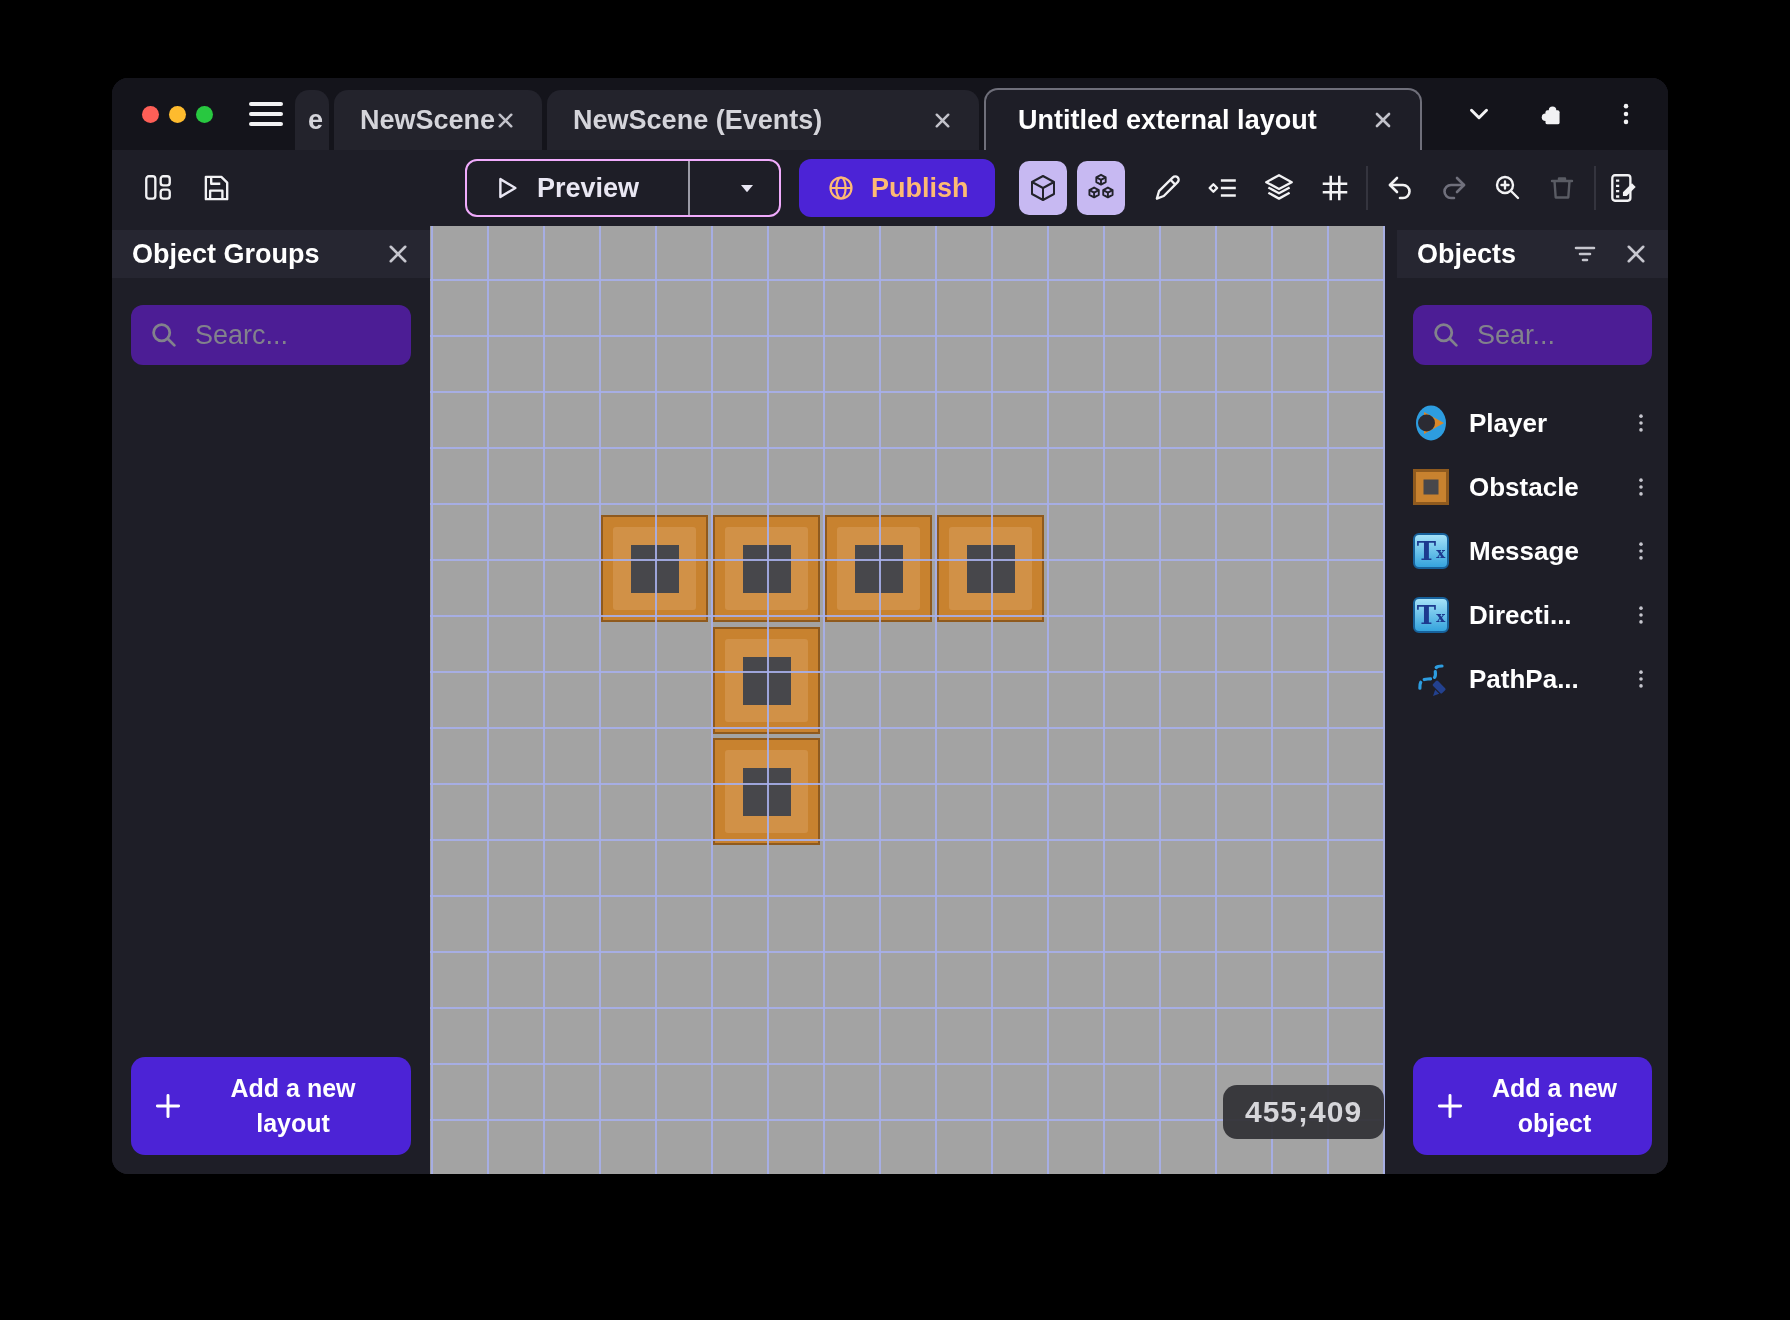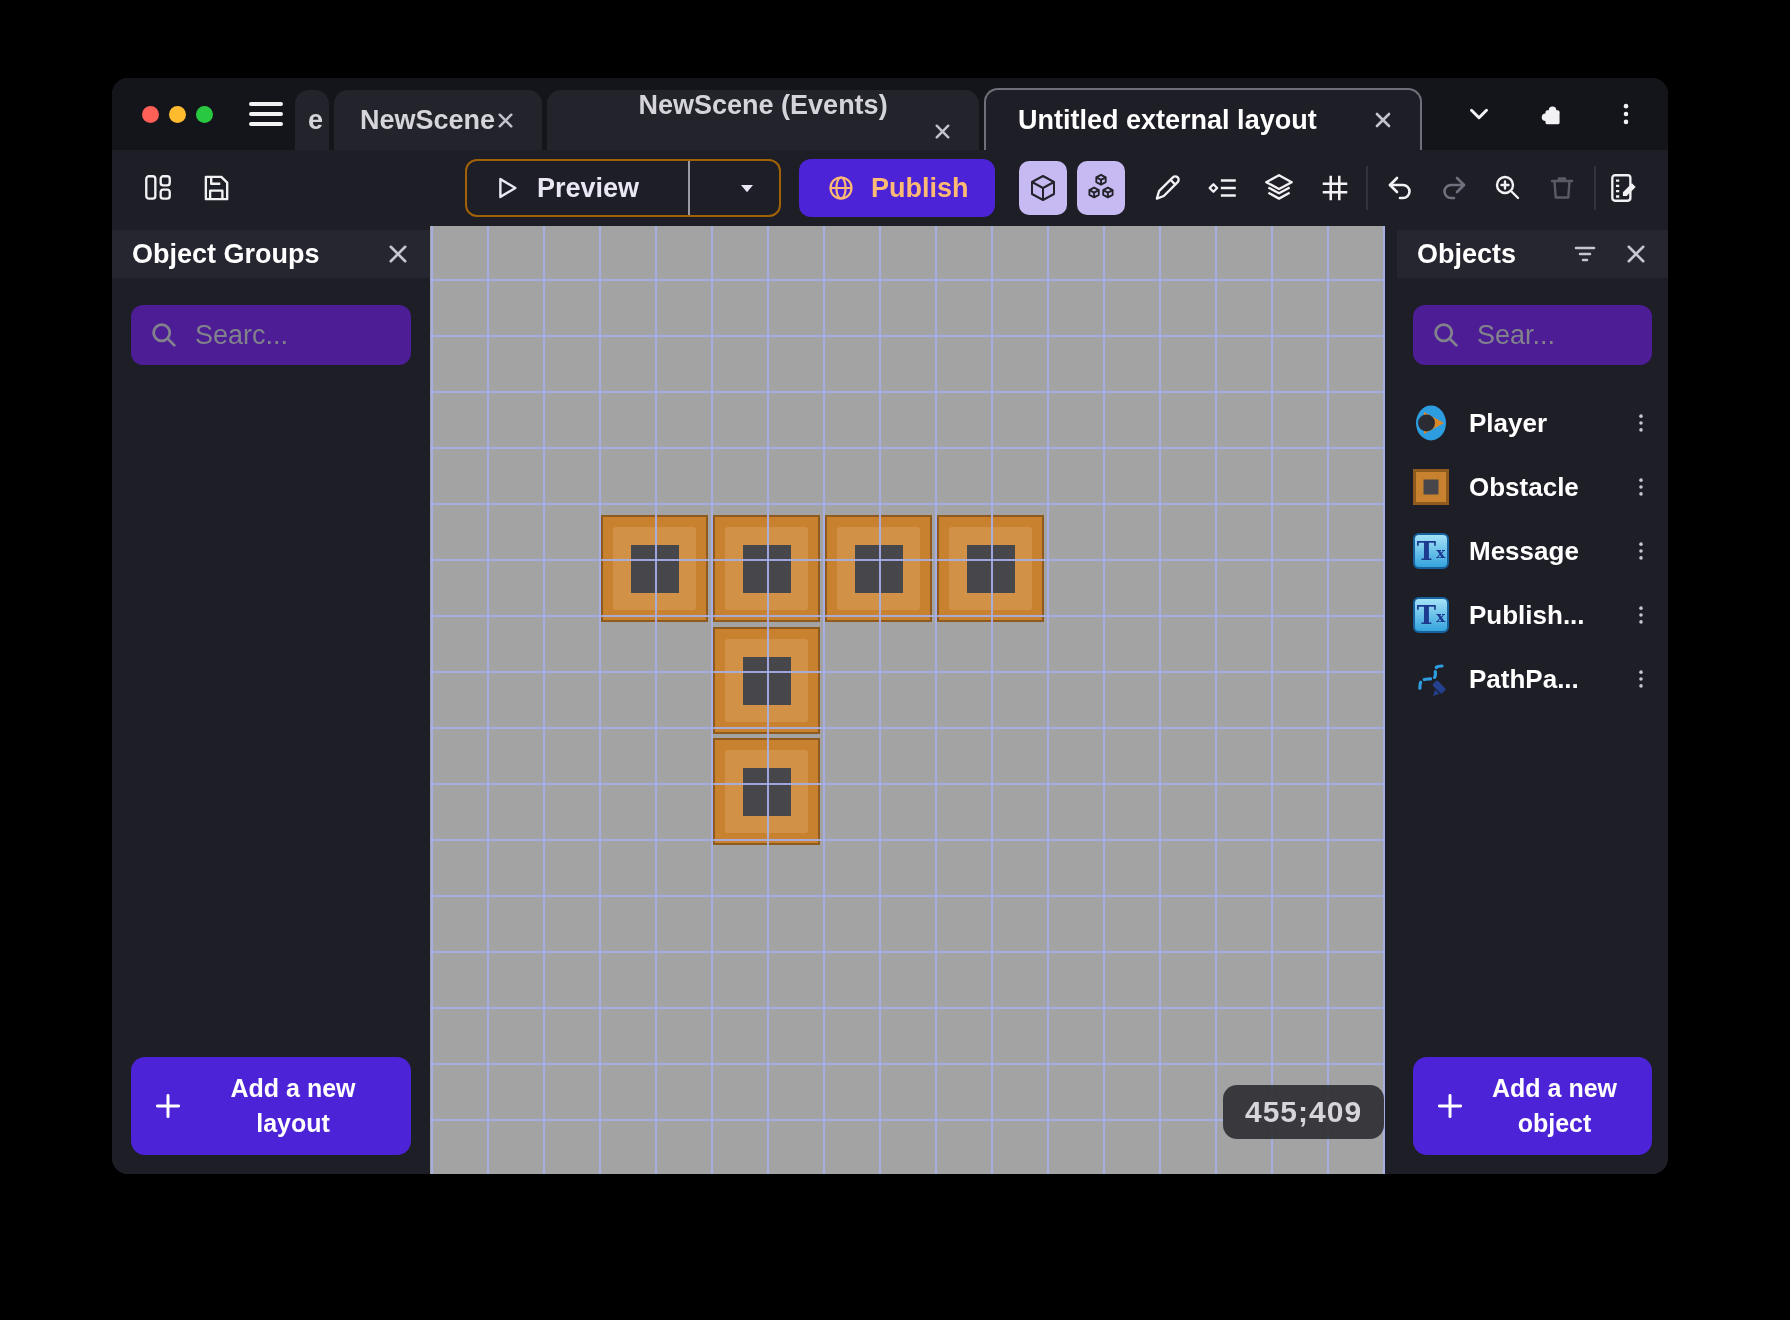--- a/index.html
+++ b/index.html
@@ -15,33 +15,33 @@
   .lights { display:flex; gap:10px; margin:0 0 0 30px; align-self:center; }
   .light { width:17px; height:17px; border-radius:50%; }
   .hamburger { width:34px; display:flex; flex-direction:column; gap:6px; margin-left:36px; align-self:center; cursor:pointer; }
   .hamburger i { display:block; height:4px; border-radius:2px; background:#f2f2f4; }
   .tabstrip { display:flex; align-items:flex-end; height:100%; margin-left:12px; gap:5px; }
   .tab { height:60px; background:#23232c; border-radius:14px 14px 0 0; display:flex;
     align-items:center; padding:0 26px; color:#d4d4da; font-weight:700; font-size:27px; white-space:nowrap; }
   .tab .close { margin-left:auto; color:#c2c2ca; display:flex; }
   .tab.sliver { width:34px; padding:0 6px 0 0; overflow:hidden; justify-content:flex-end; }
   .tab.t1 { min-width:184px; }
-  .tab.t2 { min-width:432px;flex-direction:column; }
+  .tab.t2 { min-width:432px; }
   .tab.active { min-width:438px; height:62px; background:#1e1e27; border:2px solid #6f6f7a; border-bottom:none; color:#fff;padding-left:32px; }
   .tb-right { margin-left:auto; display:flex; align-items:center; gap:44px; margin-right:28px; align-self:center; color:#f2f2f4; }
   .tb-right > * { cursor:pointer; display:flex; }
 
   
   .toolbar { height:76px; display:flex; align-items:center; padding:0 14px; background:#1e1e27; }
   .ibtn { width:48px; height:48px; display:grid; place-items:center; color:#f2f2f4; cursor:pointer; border-radius:8px; }
   .ibtn.dim { color:#5a5c64; }
   .ibtn.dim2 { color:#70707c; }
   .toggle { width:48px; height:54px; border-radius:10px; background:var(--selbg,#c7b9f2); display:grid; place-items:center; color:#23232b; cursor:pointer; }
   .vdiv { width:2px; height:44px; background:#34343e; }
-  .preview-btn { margin-left:225px; height:58px; border:2px solid #a16207; border-radius:12px;
+  .preview-btn { margin-left:225px; height:58px; border:2px solid #f0abfc; border-radius:12px;
     display:flex; align-items:center; color:#e9e7f3; cursor:pointer;gap:25px; }
   .preview-main { display:flex; align-items:center; gap:16px; padding:0 24px; font-size:27px; font-weight:700; }
   .preview-btn .split { width:2px; height:100%; background:#9b9ba6; }
   .preview-caret { padding:0 20px; display:flex; }
   .publish-btn { margin-left:18px; height:58px; background:var(--accent,#4c23d6); border-radius:12px;
     display:flex; align-items:center; gap:14px; padding:0 26px; color:#fdba74; font-size:27px; font-weight:700; cursor:pointer; }
 
   
   .main { display:flex; height:948px;justify-content:space-between; }
 
@@ -401,21 +401,21 @@
                 <circle cx="16" cy="16" r="2.6"></circle>
                 <circle cx="16" cy="26" r="2.6"></circle>
               </svg>
           </span>
         </div>
         <div class="objrow">
           <span class="tx-ic">
               <span class="T">T</span>
               <span class="x">x</span>
             </span>
-          <span class="oname">Publish...</span>
+          <span class="oname">Directi...</span>
           <span class="kebab">
             <svg width="22" height="22" viewBox="0 0 32 32" fill="currentColor">
                 <circle cx="16" cy="6" r="2.6"></circle>
                 <circle cx="16" cy="16" r="2.6"></circle>
                 <circle cx="16" cy="26" r="2.6"></circle>
               </svg>
           </span>
         </div>
         <div class="objrow">
           <span>

